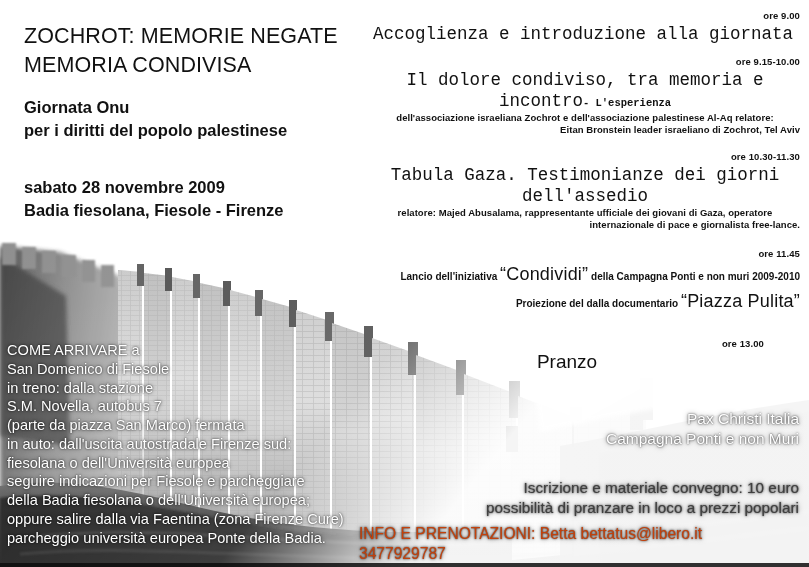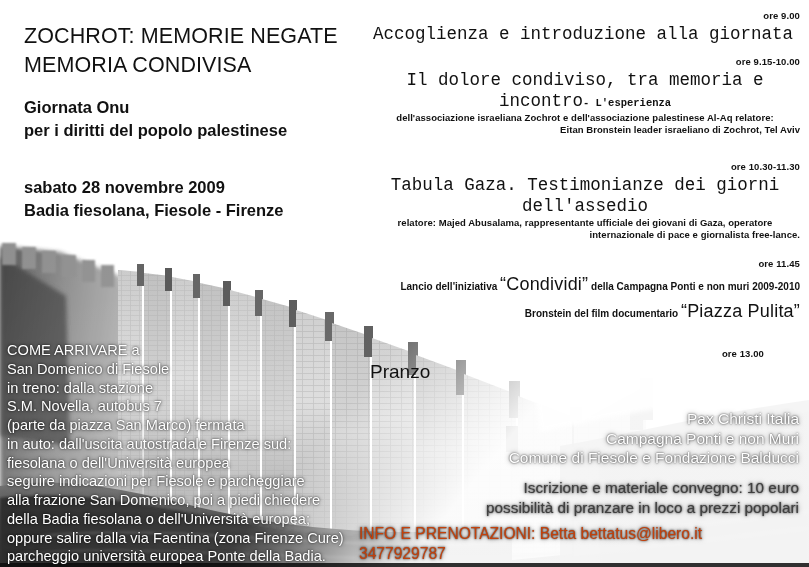--- a/index.html
+++ b/index.html
@@ -106,25 +106,25 @@
     font-weight: 400;
     letter-spacing: 0.2px;
   }
   .prog-big-plain {
     font-size: 19px;
     line-height: 1.25;
     font-weight: 400;
   }
   #item-accoglienza .prog-head { text-align: center; padding-right: 4px; }
   #item-dolore { margin-top: 10px; }
-  #item-tabula { margin-top: 23px; }
+  #item-tabula { margin-top: 13px; }
   #item-lancio { margin-top: 15px; text-align: right; }
   #item-pranzo { margin-top: 22px; padding-right: 36px; }
   #item-pranzo .prog-time { text-align: right; }
-  #item-pranzo .prog-big-plain { text-align: left; }
+  #item-pranzo .prog-big-plain { text-align: center; }
 
   
   #howto {
     position: absolute;
     left: 7px;
     top: 341px;
     width: 400px;
     color: #ffffff;
     font-size: 14.6px;
     font-weight: 400;
@@ -392,49 +392,47 @@
     <div class="prog-item" id="item-tabula">
       <div class="prog-time">ore 10.30-11.30</div>
       <div class="prog-head center">Tabula Gaza. Testimonianze dei giorni dell'assedio</div>
       <div class="prog-sub center">relatore: Majed Abusalama, rappresentante ufficiale dei giovani di Gaza, operatore</div>
       <div class="prog-sub">internazionale di pace e giornalista free-lance.</div>
     </div>
 
     <div class="prog-item" id="item-lancio">
       <div class="prog-time">ore 11.45</div>
       <div class="prog-mixed"><span>Lancio dell'iniziativa </span><span class="big">“Condividi”</span><span> della Campagna Ponti e non muri 2009-2010</span></div>
-      <div class="prog-mixed"><span>Bronstein del film documentario </span><span class="big">“Piazza Pulita”</span></div>
+      <div class="prog-mixed"><span>Proiezione del dalla documentario </span><span class="big">“Piazza Pulita”</span></div>
     </div>
 
     <div class="prog-item" id="item-pranzo">
       <div class="prog-time">ore 13.00</div>
       <div class="prog-big-plain">Pranzo</div>
     </div>
 
   </div>
 
   <div id="howto">
     <div>COME ARRIVARE a</div>
     <div>San Domenico di Fiesole</div>
     <div>in treno: dalla stazione</div>
     <div>S.M. Novella, autobus 7</div>
     <div>(parte da piazza San Marco) fermata</div>
     <div>in auto: dall'uscita autostradale Firenze sud:</div>
     <div>fiesolana o dell'Università europea</div>
     <div>seguire indicazioni per Fiesole e parcheggiare</div>
-    <div>alla frazione San Domenico, poi a piedi chiedere</div>
     <div>della Badia fiesolana o dell'Università europea;</div>
     <div>oppure salire dalla via Faentina (zona Firenze Cure)</div>
     <div>parcheggio università europea Ponte della Badia.</div>
   </div>
 
   <div id="org-block">
     <div class="org-line">Pax Christi Italia</div>
     <div class="org-line">Campagna Ponti e non Muri</div>
-    <div class="org-line">Comune di Fiesole e Fondazione Balducci</div>
   </div>
 
   <div id="fees-block">
     <div class="fee-line">Iscrizione e materiale convegno: 10 euro</div>
     <div class="fee-line">possibilità di pranzare in loco a prezzi popolari</div>
   </div>
 
   <div id="contact-block">
     <div class="contact-line">INFO E PRENOTAZIONI: Betta bettatus@libero.it</div>
     <div class="contact-line">3477929787</div>

